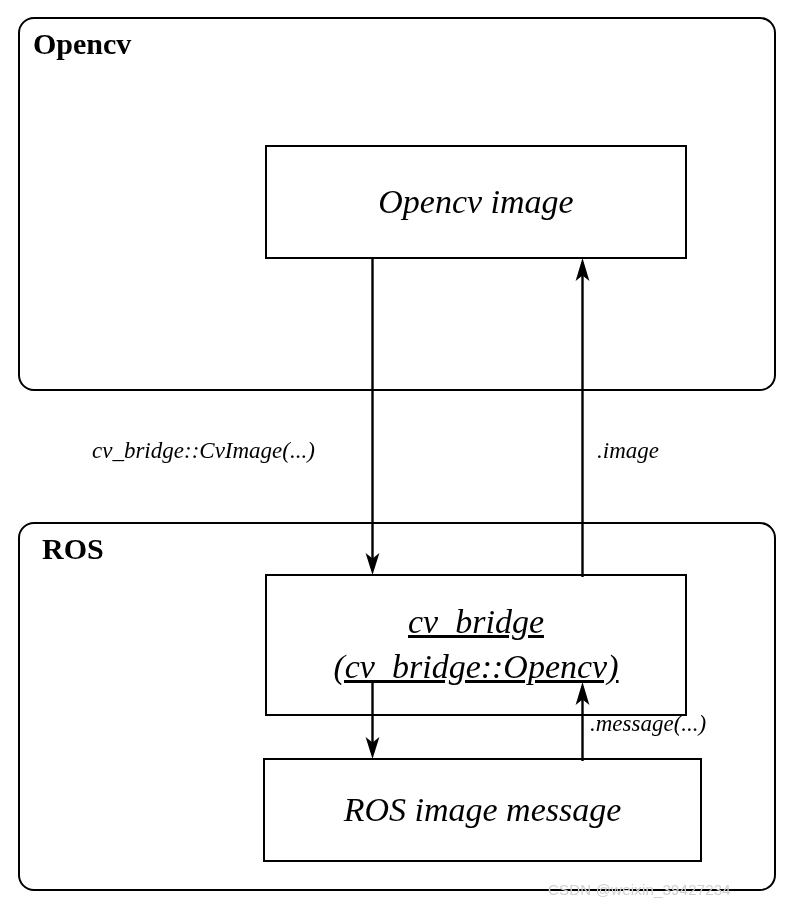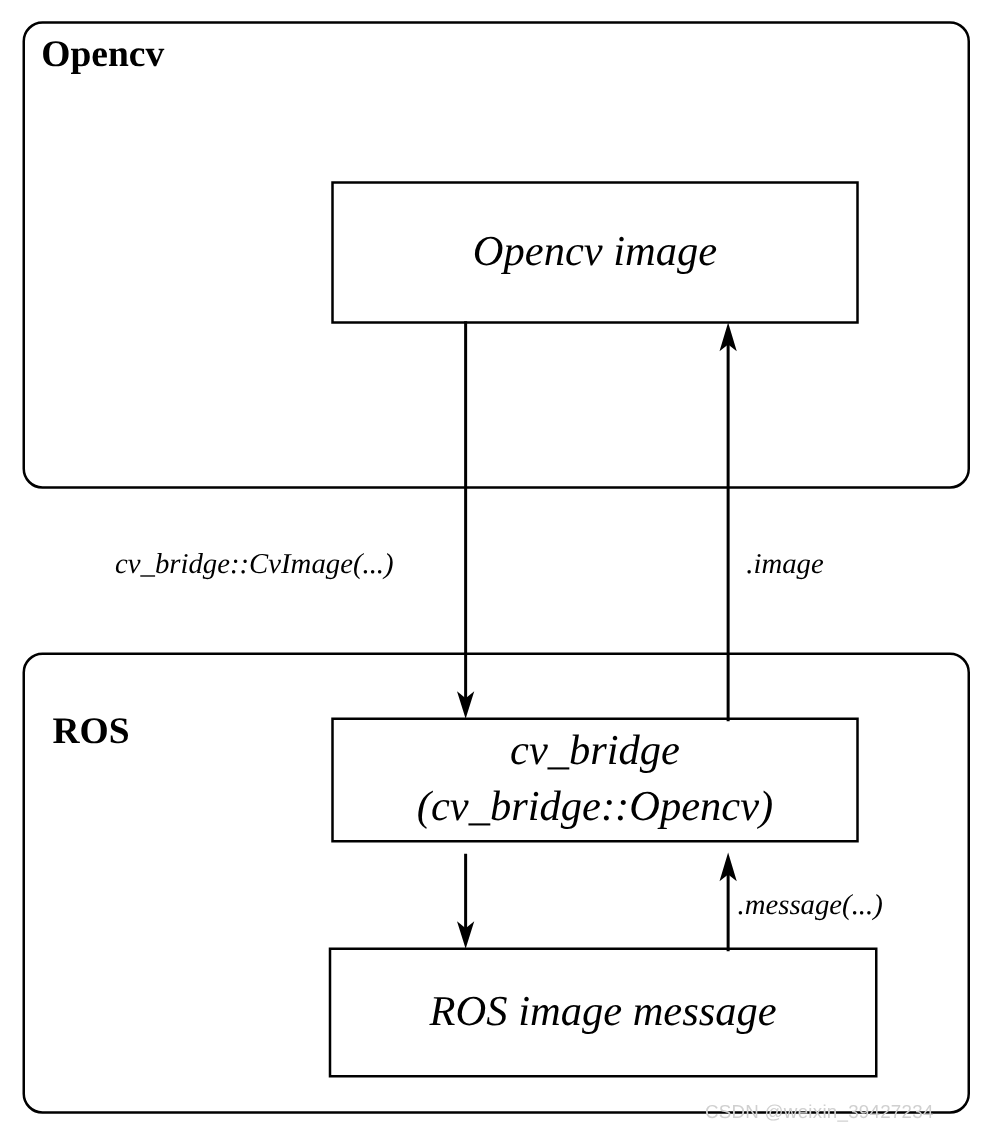--- a/index.html
+++ b/index.html
@@ -99,23 +99,23 @@
 <div id="canvas">
 
   <div class="group" style="left:18px; top:17px; width:758px; height:374px;"></div>
   <div class="group-title" style="left:33px; top:29px;">Opencv</div>
 
   <div class="node" style="left:265px; top:145px; width:422px; height:114px;">
     <div class="node-line">Opencv image</div>
   </div>
 
   <div class="group" style="left:18px; top:522px; width:758px; height:369px;"></div>
-  <div class="group-title" style="left:42px; top:534px;margin-top:36px;">ROS</div>
+  <div class="group-title" style="left:42px; top:534px;">ROS</div>
 
-  <div class="node" style="left:265px; top:574px; width:422px; height:100px;">
+  <div class="node" style="left:265px; top:574px; width:422px; height:142px;text-decoration:underline;">
     <div class="node-line">cv_bridge</div>
     <div class="node-line">(cv_bridge::Opencv)</div>
   </div>
 
   <div class="node" style="left:263px; top:758px; width:439px; height:104px;">
     <div class="node-line">ROS image message</div>
   </div>
 
   <div class="arrow" style="left:363px; top:257px; width:20px; height:320px;">
     <svg width="20" height="320" viewBox="0 0 20 320">
@@ -145,15 +145,15 @@
     </svg>
   </div>
 
   <div class="edge-label right-align" style="left:92px; top:439px; width:276px;">cv_bridge::CvImage(...)</div>
 
   <div class="edge-label" style="left:597px; top:439px;">.image</div>
 
 
   <div class="edge-label" style="left:590px; top:712px;">.message(...)</div>
 
-  <div class="watermark" style="left:548px; top:882px;margin-left:16px;">CSDN @weixin_39427234</div>
+  <div class="watermark" style="left:548px; top:882px;">CSDN @weixin_39427234</div>
 
 </div>
 
 </body></html>

